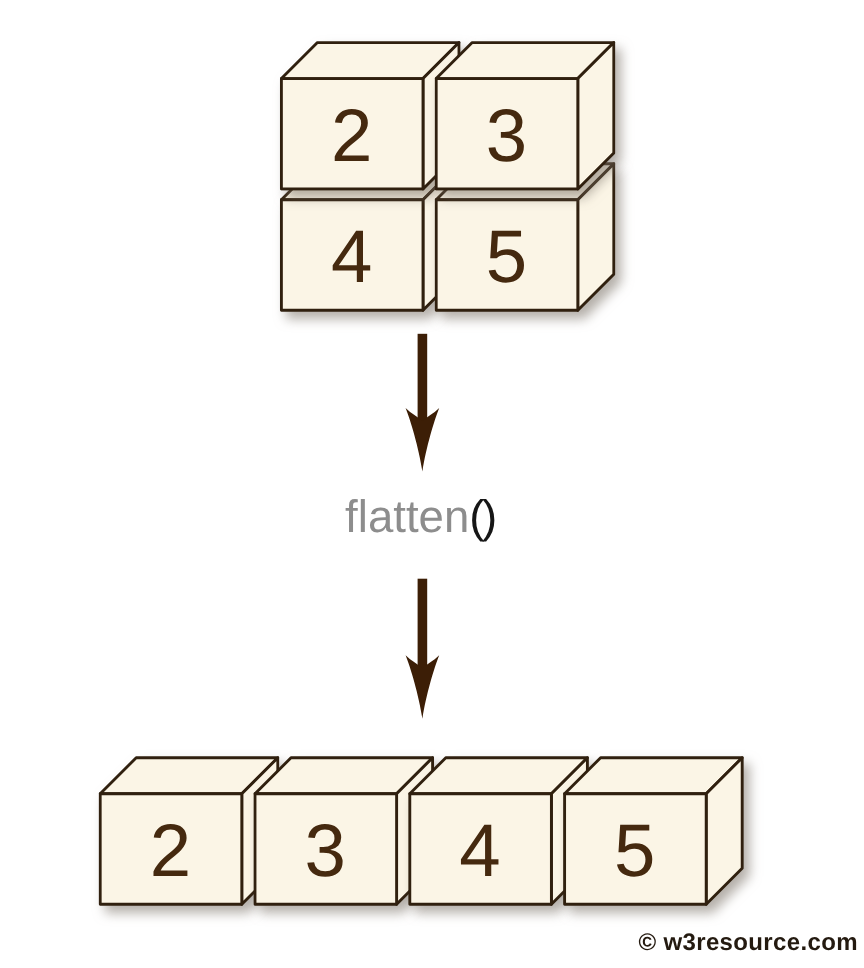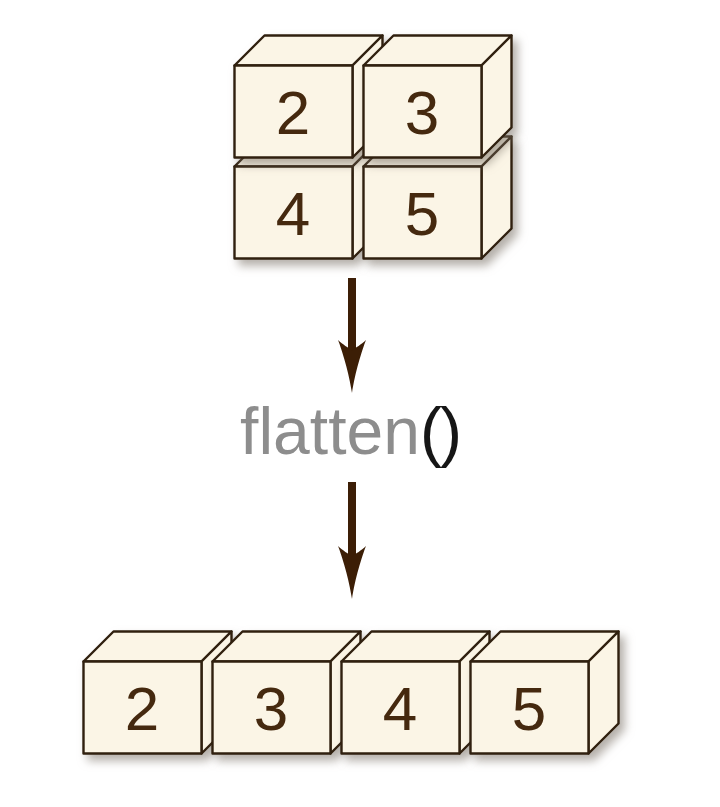--- a/index.html
+++ b/index.html
@@ -27,21 +27,21 @@
     fill: #45290f;
     text-anchor: middle;
   }
   .arrow { position: absolute; }
   .arrow * { fill: #3c1e06; stroke: none; }
   .op-label {
     position: absolute;
     left: 350px;
     top: 403px;
     transform: translateX(-50%);
-    font-size: 66px;
+    font-size: 38px;
     line-height: 56px;
     white-space: nowrap;
     font-weight: 400;
   }
   .op-name { color: #8d8d8d; }
   .op-parens { color: #161616; letter-spacing: -2px; }
   .watermark {
     position: absolute;
     left: 532px;
     top: 775px;
@@ -127,14 +127,15 @@
     <text class="num" data-name="cube-number" x="60" y="100">4</text>
   </svg>
 
   <svg class="cube" style="left:469px;top:630px;z-index:4" width="151" height="125" viewBox="0 0 151 125" data-name="flattened-cube-3">
     <polygon class="face" data-name="cube-top-face" points="1.5,31.5 31.5,1.5 149.5,1.5 119.5,31.5"></polygon>
     <polygon class="face" data-name="cube-right-face" points="119.5,31.5 149.5,1.5 149.5,93.5 119.5,123.5"></polygon>
     <rect class="face" data-name="cube-front-face" x="1.5" y="31.5" width="118" height="92"></rect>
     <text class="num" data-name="cube-number" x="60" y="100">5</text>
   </svg>
 
+  <div class="watermark" data-name="watermark">© w3resource.com</div>
 
 </div>
 
 </body></html>

